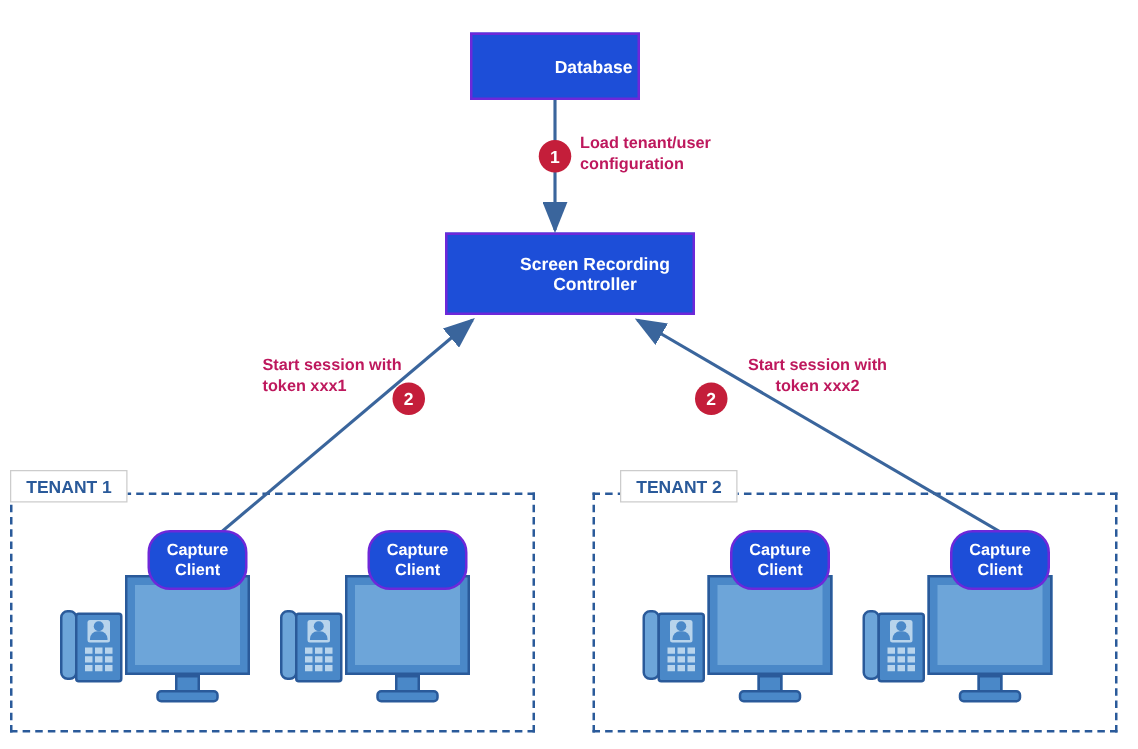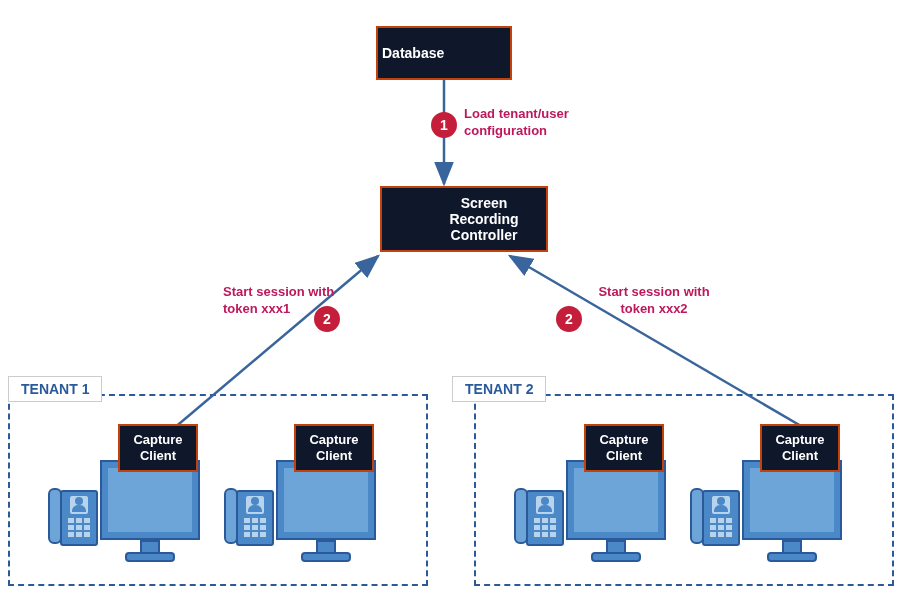--- a/index.html
+++ b/index.html
@@ -6,34 +6,35 @@
   body {
     font-family: Arial, sans-serif;
     background: #fff;
     width: 910px;
     height: 599px;
     position: relative;
     overflow: hidden;
   }
   .node-box {
     position: absolute;
-    background: #0f172a;
-    border: 2px solid #c2410c;
+    background: #1d4ed8;
+    border: 2px solid #6d28d9;
     color: #fff;
     font-weight: bold;
     display: flex;
     align-items: center;
-    justify-content: flex-start;
+    justify-content: flex-end;
     text-align: center;
     font-size: 14px;
     padding: 4px;
   }
   .small-box {
     font-size: 13px;
     line-height: 1.2;
+    border-radius: 18px;
   }
   .tenant-frame {
     position: absolute;
     border: 2px dashed #2a5a9a;
   }
   .tenant-label {
     position: absolute;
     background: #fff;
     color: #2a5a9a;
     font-weight: bold;
@@ -190,39 +191,39 @@
 
 <div class="node-box" style="left:376px; top:26px; width:136px; height:54px;">
   <span>Database</span>
 </div>
 
 <div class="step-badge" style="left:431px; top:112px;">
   <span>1</span>
 </div>
 <div class="annotation" style="left:464px; top:106px; width:140px;">Load tenant/user configuration</div>
 
-<div class="node-box" style="left:380px; top:186px; width:168px; height:66px;padding-left:44px;">
+<div class="node-box" style="left:356px; top:186px; width:200px; height:66px;padding-left:44px;">
   <span>Screen Recording Controller</span>
 </div>
 
-<div class="annotation" style="left:210px; top:284px; width:140px;margin-left:13px;">Start session with token xxx1</div>
+<div class="annotation" style="left:210px; top:284px; width:140px;">Start session with token xxx1</div>
 <div class="step-badge" style="left:314px; top:306px;">
   <span>2</span>
 </div>
 
 <div class="annotation" style="left:584px; top:284px; width:140px;text-align:center;">Start session with token xxx2</div>
 <div class="step-badge" style="left:556px; top:306px;">
   <span>2</span>
 </div>
 
 <div class="tenant-frame" style="left:8px; top:394px; width:420px; height:192px;"></div>
 <div class="tenant-label" style="left:8px; top:376px;">TENANT 1</div>
 
 <div class="tenant-frame" style="left:474px; top:394px; width:420px; height:192px;"></div>
-<div class="tenant-label" style="left:452px; top:376px;">TENANT 2</div>
+<div class="tenant-label" style="left:496px; top:376px;">TENANT 2</div>
 
 <div class="workstation" style="left:60px; top:440px;">
   <div class="phone-handset"></div>
   <div class="phone-body">
     <div class="phone-avatar"></div>
     <div class="phone-keys">
       <span></span>
         <span></span>
         <span></span>
       <span></span>

